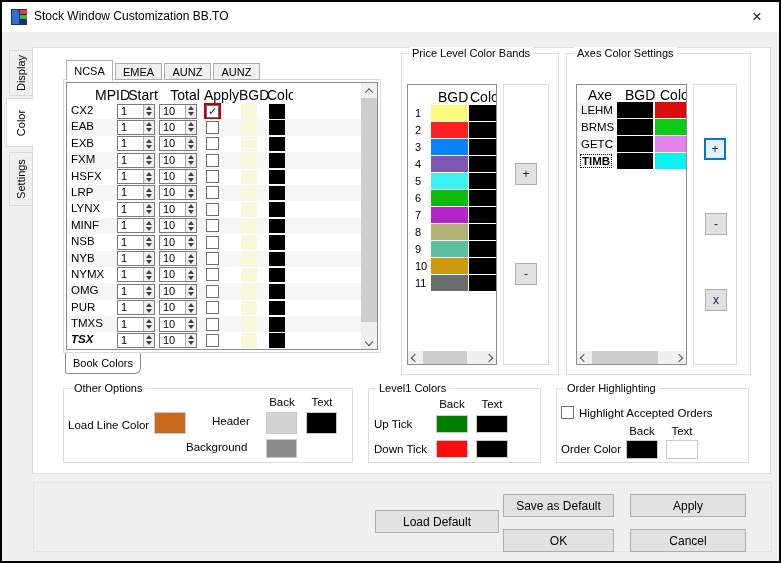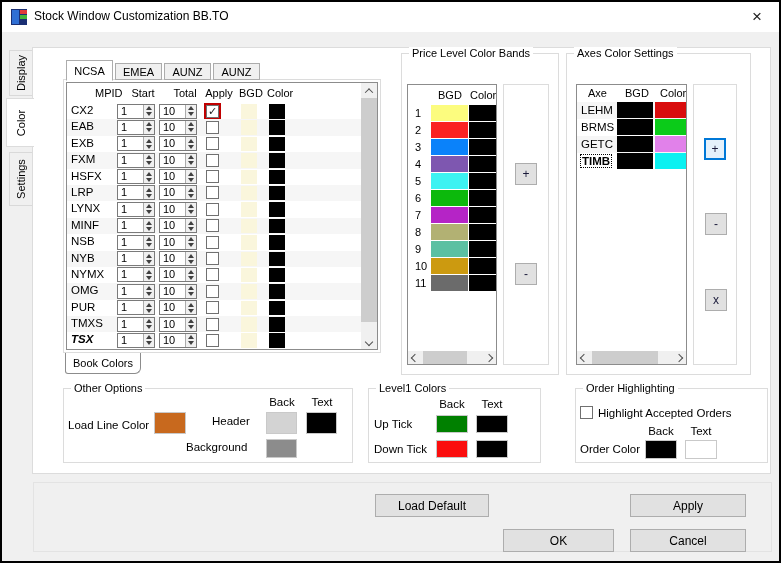--- a/index.html
+++ b/index.html
@@ -22,21 +22,21 @@
 
   
   .page { position:absolute; left:30px; top:45px; width:739px; height:427px; background:#fff; border:1px solid #DCDCDC; z-index:2; }
 
   
   .htab { position:absolute; height:17px; top:15px; background:#F0F0F0; border:1px solid #ACACAC; font-size:11px; display:flex; align-items:center; justify-content:center; z-index:4; }
   .htab.sel { top:12px; height:21px; background:#fff; border-bottom:1px solid #fff; }
 
   .pane { position:absolute; left:30px; top:31px; width:318px; height:274px; background:#fff; border:1px solid #DCDCDC; }
   .grid { position:absolute; left:2px; top:2px; width:312px; height:268px; border:1px solid #8C8C8C; background:#fff; overflow:hidden; }
-  .ghead { position:relative; height:20px; font-size:11px; color:#000; }
+  .ghead { position:relative; height:20px; font-size:14px; color:#000; }
   .ghead span { position:absolute; top:4px; }
   .brow { position:relative; height:16.4px; }
   .brow.alt { background:#F6F6F6; }
   .brow .nm { position:absolute; left:4px; top:1px; font-size:11.5px; }
   .brow .nm.b { font-weight:bold;font-style:italic; }
   .spin { position:absolute; top:0.5px; width:38px; height:15px; border:1px solid #7A7A7A; background:#fff; display:flex; }
   .spin .sv { flex:1; font-size:11px; padding-left:3px; line-height:13px; }
   .spin .sb { width:11px; background:#F0F0F0; border-left:1px solid #ABABAB; display:flex; flex-direction:column; align-items:center; justify-content:center; }
   .tri { width:0; height:0; border-left:3px solid transparent; border-right:3px solid transparent; }
   .tri.up { border-bottom:4px solid #404040; margin-bottom:2px; }
@@ -591,33 +591,34 @@
       <span class="colhead" style="left:67px;top:9px;">Back</span>
       <span class="colhead" style="left:107px;top:9px;">Text</span>
       <span class="lbl" style="left:5px;top:29px;">Up Tick</span>
       <div class="swatch" style="left: 67px; top: 26px; width: 32px; height: 18px; background: rgb(0, 128, 0);"></div>
       <div class="swatch" style="left: 107px; top: 26px; width: 32px; height: 18px; background: rgb(0, 0, 0);"></div>
       <span class="lbl" style="left:5px;top:54px;">Down Tick</span>
       <div class="swatch" style="left: 67px; top: 51px; width: 32px; height: 18px; background: rgb(251, 14, 14);"></div>
       <div class="swatch" style="left: 107px; top: 51px; width: 32px; height: 18px; background: rgb(0, 0, 0);"></div>
     </div>
 
-    <div class="grp" style="left:523px;top:340px;width:193px;height:75px;margin-left:19px;">
+    <div class="grp" style="left:523px;top:340px;width:193px;height:75px;">
       <span class="grp-label">Order Highlighting</span>
       <span class="cb" style="left:4px;top:17px;position:absolute;"></span>
       <span class="lbl" style="left:22px;top:18px;">Highlight Accepted Orders</span>
       <span class="colhead" style="left:69px;top:36px;">Back</span>
       <span class="colhead" style="left:109px;top:36px;">Text</span>
       <span class="lbl" style="left:4px;top:54px;">Order Color</span>
       <div class="swatch" style="left: 69px; top: 51px; width: 32px; height: 19px; background: rgb(0, 0, 0);"></div>
       <div class="swatch" style="left: 109px; top: 51px; width: 32px; height: 19px; background: rgb(255, 255, 255);"></div>
     </div>
 
   </div>
 
   <div class="bottom-bar">
-    <div class="btn" style="left:341px;top:11px;width:114px;">Load Default</div>
+    <div class="btn" style="left:341px;top:27px;width:124px;">Load Default</div>
+    <div class="btn" style="left:469px;top:11px;width:111px;">Save as Default</div>
     <div class="btn" style="left:596px;top:11px;width:116px;">Apply</div>
     <div class="btn" style="left:469px;top:46px;width:111px;">OK</div>
     <div class="btn" style="left:596px;top:46px;width:116px;">Cancel</div>
   </div>
 
 </div>
 
 </body></html>

